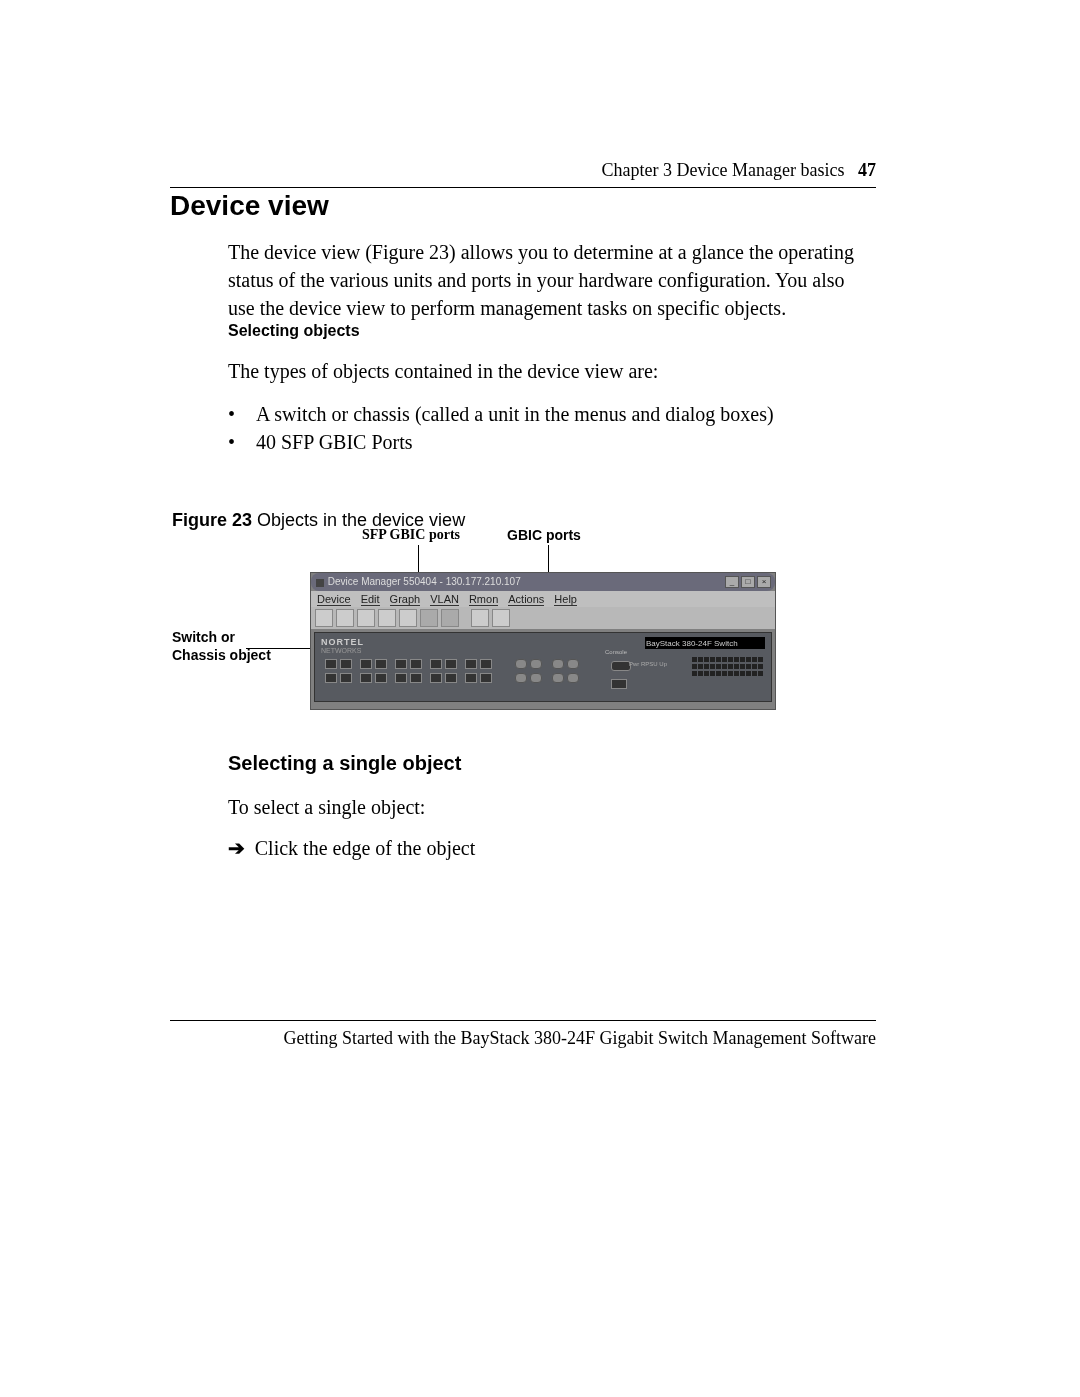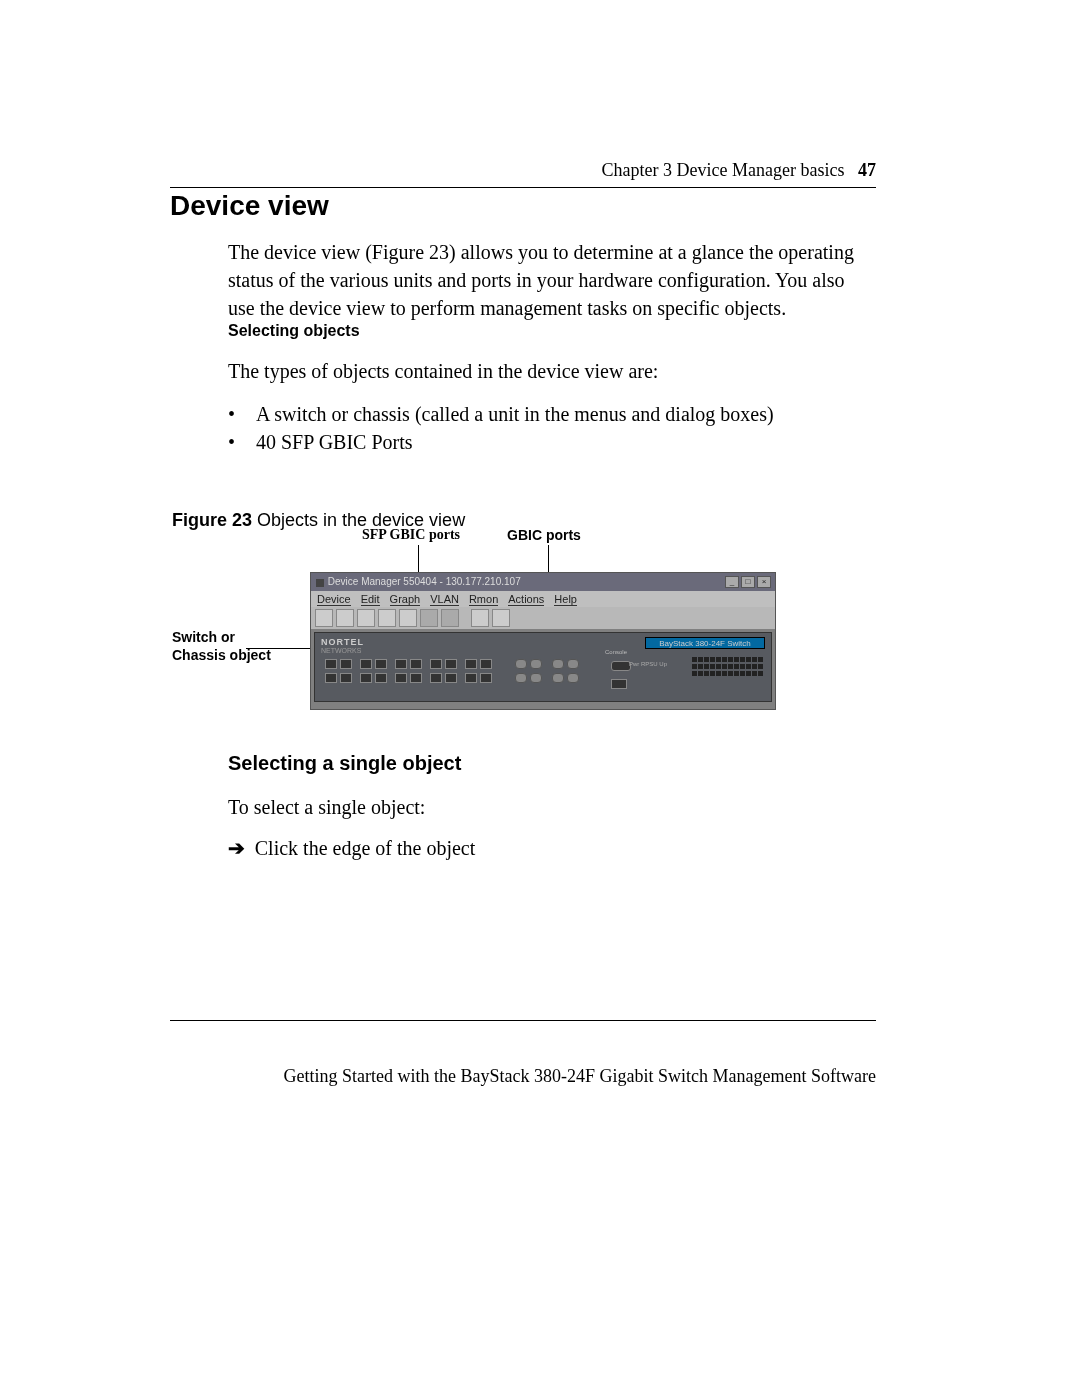--- a/index.html
+++ b/index.html
@@ -15,33 +15,33 @@
   .fig-cap { position: absolute; left: 172px; top: 494px; font-size: 18px; margin-top: 16px; }
   .fig-cap .bold { font-family: Arial, Helvetica, sans-serif; font-weight: bold; }
   .fig-cap .rest { font-family: Arial, Helvetica, sans-serif; }
   .label-sfp { position: absolute; left: 362px; top: 527px; font-family: Liberation Serif, serif; font-weight: bold; font-size: 14px; }
   .label-gbic { position: absolute; left: 507px; top: 527px; font-family: Arial, Helvetica, sans-serif; font-weight: bold; font-size: 14px; }
   .ptr-sfp { position: absolute; left: 418px; top: 545px; width: 1px; height: 110px; background: #000; }
   .ptr-gbic { position: absolute; left: 548px; top: 545px; width: 1px; height: 110px; background: #000; }
   .label-chassis { position: absolute; left: 172px; top: 628px; width: 100px; font-family: Arial, Helvetica, sans-serif; font-weight: bold; font-size: 14px; line-height: 18px; }
   .ptr-chassis { position: absolute; left: 246px; top: 648px; width: 72px; height: 1px; background: #000; }
   .dm { position: absolute; left: 310px; top: 572px; width: 466px; height: 138px; background: #808080; border: 1px solid #555; font-family: Arial, Helvetica, sans-serif; }
-  .dm .titlebar { height: 18px; background: #6a6a7a; display: flex; align-items: center; justify-content: space-between; padding: 0 4px; color: #ddd; font-size: 10px; }
+  .dm .titlebar { height: 18px; background: #6a6a7a; display: flex; align-items: center; justify-content: space-between; padding: 0 4px; color: #ddd; font-size: 10px; border-radius: 8px; }
   .dm .titlebar .icon svg { width: 10px; height: 10px; vertical-align: middle; }
   .dm .winbtns { display: flex; gap: 2px; }
   .dm .winbtn { width: 14px; height: 12px; background: #aaa; border: 1px solid #555; font-size: 8px; line-height: 10px; text-align: center; color: #222; }
   .dm .menubar { height: 16px; background: #bfbfbf; display: flex; gap: 10px; padding: 0 6px; font-size: 11px; color: #222; align-items: center; }
   .dm .menubar span { border-bottom: 1px solid #333; }
   .dm .toolbar { height: 22px; background: #b8b8b8; display: flex; gap: 3px; padding: 2px 4px; align-items: center; }
   .dm .tbtn { width: 18px; height: 18px; background: #ccc; border: 1px solid #888; }
   .dm .tbtn.dis { background: #aaa; }
   .dm .device { height: 70px; background: #575a60; margin: 3px; border: 1px solid #333; position: relative; }
   .dm .brand { position: absolute; left: 6px; top: 4px; color: #ccc; font-size: 9px; letter-spacing: 1px; font-weight: bold; }
   .dm .brand-sub { position: absolute; left: 6px; top: 14px; color: #999; font-size: 7px; }
-  .dm .modelbadge { position: absolute; right: 6px; top: 4px; width: 120px; height: 12px; background: #0369a1; border: 1px solid #000; color: #ccc; font-size: 8px; text-align: center; line-height: 12px; }
+  .dm .modelbadge { position: absolute; right: 6px; top: 4px; width: 120px; height: 12px; background: #000000; border: 1px solid #000; color: #ccc; font-size: 8px; text-align: left; line-height: 12px; }
   .dm .ports { position: absolute; left: 10px; top: 26px; display: flex; gap: 8px; }
   .dm .pcol { display: flex; flex-direction: column; gap: 4px; }
   .dm .prow { display: flex; gap: 3px; }
   .dm .sfp { width: 12px; height: 10px; background: #333; border: 1px solid #888; }
   .dm .gbicblock { position: absolute; left: 200px; top: 26px; display: flex; gap: 10px; }
   .dm .gbiccol { display: flex; flex-direction: column; gap: 4px; }
   .dm .gbicrow { display: flex; gap: 3px; }
   .dm .gbic { width: 12px; height: 10px; background: #888; border: 1px solid #555; border-radius: 4px; }
   .dm .consoleport { position: absolute; left: 296px; top: 28px; width: 20px; height: 10px; background: #333; border: 1px solid #888; border-radius: 3px; }
   .dm .linkact { position: absolute; left: 296px; top: 46px; width: 16px; height: 10px; background: #333; border: 1px solid #888; }
@@ -49,21 +49,21 @@
   .dm .ledgrid { position: absolute; right: 8px; top: 24px; display: flex; flex-direction: column; gap: 2px; }
   .dm .ledrow { display: flex; gap: 1px; }
   .dm .led { width: 5px; height: 5px; background: #222; }
   .dm .ledlb { position: absolute; right: 104px; top: 26px; font-size: 6px; color: #aaa; line-height: 10px; text-align: right; }
   .subhead2 { position: absolute; left: 228px; top: 752px; font-family: Arial, Helvetica, sans-serif; font-weight: bold; font-size: 20px; }
   .para3 { position: absolute; left: 228px; top: 796px; font-size: 20px; }
   .arrowline { position: absolute; left: 228px; top: 836px; font-size: 20px; }
   .arrowline .arrow { font-family: Arial, sans-serif; font-weight: bold; font-size: 20px; margin-right: 10px; }
   .para4 { position: absolute; left: 256px; top: 878px; width: 600px; font-size: 20px; line-height: 28px; }
   .footer-rule { position: absolute; left: 170px; top: 1020px; width: 706px; border-top: 1px solid #000; }
-  .footer-text { position: absolute; left: 170px; top: 1028px; width: 706px; font-size: 18px; text-align: right; margin-top: 38px; }
+  .footer-text { position: absolute; left: 170px; top: 1028px; width: 706px; font-size: 18px; text-align: right; }
 </style>
 </head>
 <body>
 
 <div class="page">
 
   <div class="header-line">
     <span>Chapter 3  Device Manager basics</span>&nbsp;&nbsp;&nbsp;<b>47</b>
   </div>
 

